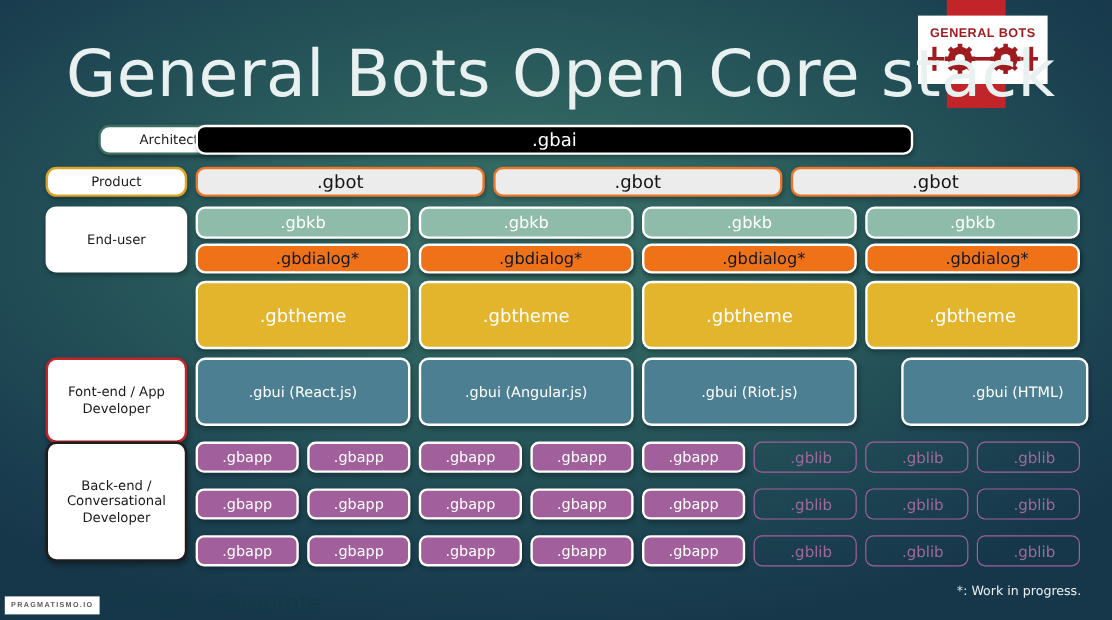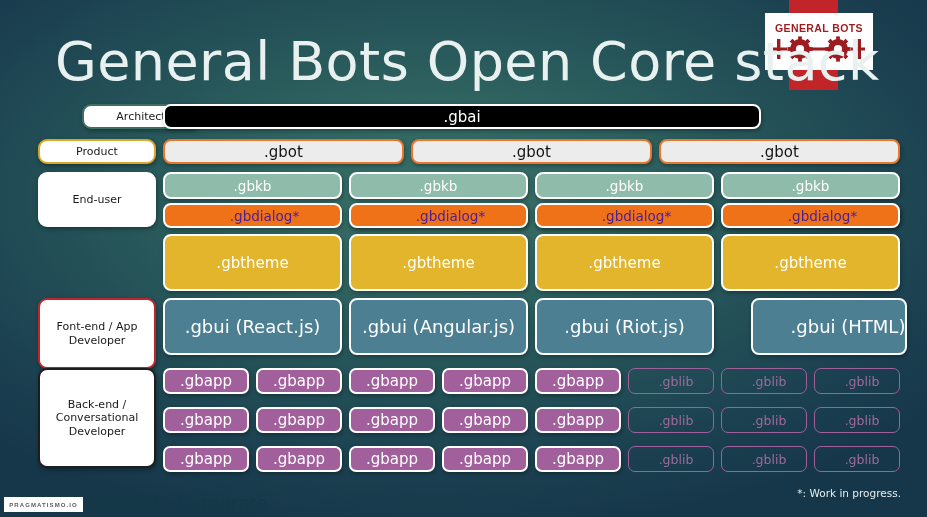--- a/index.html
+++ b/index.html
@@ -92,24 +92,24 @@
     justify-content: center;
     text-align: center;
     font-family: "DejaVu Sans", sans-serif;
     box-shadow: 1px 2px 4px rgba(0,0,0,0.3);
     white-space: nowrap;
   }
 
   .cell-gbai   { background: #000000; border: 2px solid #ffffff; color: #ffffff; font-size: 15px; }
   .cell-gbot   { background: #ececec; border: 2px solid #e8772c; color: #141414; font-size: 15px; }
   .cell-gbkb   { background: #8fbcaa; border: 2px solid #ffffff; color: #ffffff; font-size: 13.5px; }
-  .cell-gbdlg  { background: #ef7218; border: 2px solid #ffffff; color: #4c1d95; font-size: 13.5px; padding-left: 24px; }
+  .cell-gbdlg  { background: #ef7218; border: 2px solid #ffffff; color: #0f172a; font-size: 13.5px; padding-left: 24px; }
   .cell-gbtheme{ background: #e3b52c; border: 2px solid #ffffff; color: #ffffff; font-size: 15px; }
-  .cell-gbui   { background: #4d7f92; border: 2px solid #ffffff; color: #ffffff; font-size: 18px; }
-  .cell-gbapp  { background: #a1609c; border: 2px solid #ffffff; color: #ffffff; font-size: 15px; border-radius: 7px; }
+  .cell-gbui   { background: #4d7f92; border: 2px solid #ffffff; color: #ffffff; font-size: 12px; }
+  .cell-gbapp  { background: #a1609c; border: 2px solid #ffffff; color: #ffffff; font-size: 12px; border-radius: 7px; }
   .cell-gblib  { background: transparent; border: 1.5px solid #a1609c; color: #9f6a9b; font-size: 12.5px; border-radius: 7px; box-shadow: none; padding-left: 10px; }
 
   
   #footer-logo {
     position: absolute;
     left: 4px; top: 497px;
     width: 79px; height: 15px;
     background: #ffffff;
     display: flex; align-items: center; justify-content: center;
   }

